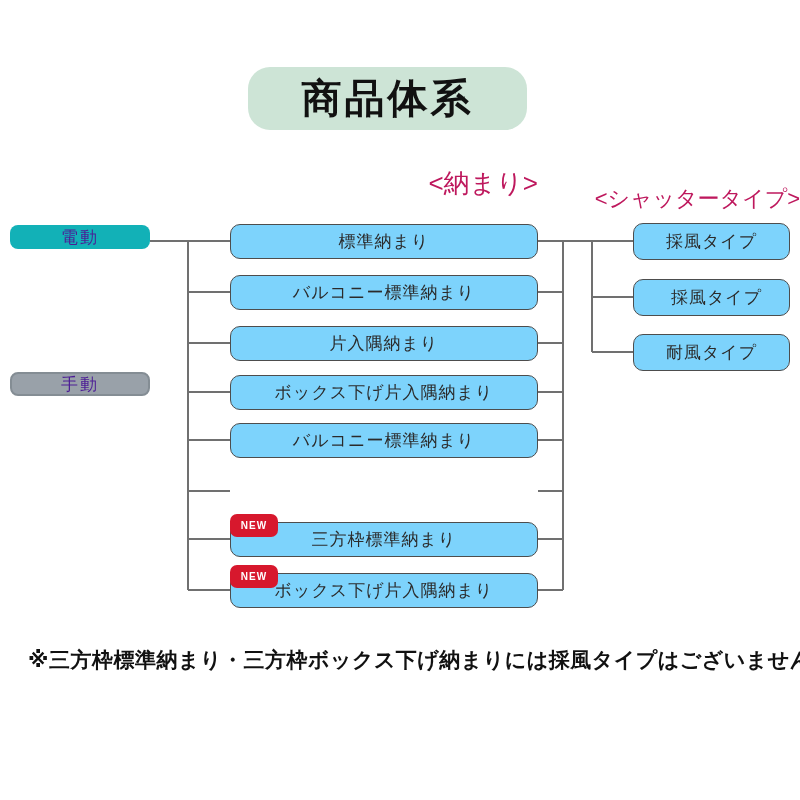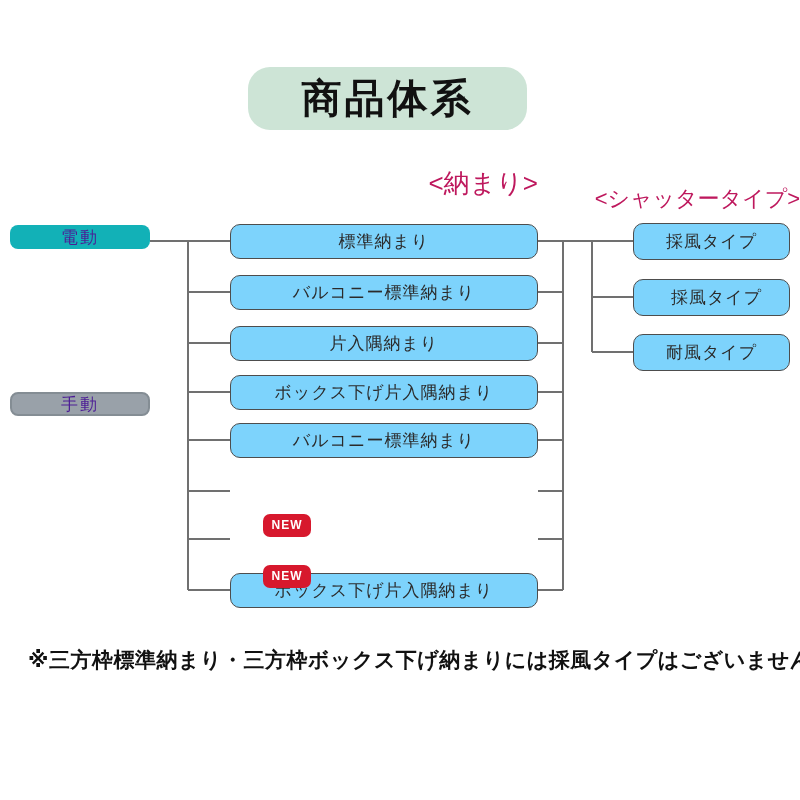--- a/index.html
+++ b/index.html
@@ -15,33 +15,33 @@
   .col-header{position:absolute;font-weight:400;color:#be185d;text-align:right;white-space:nowrap;}
   .osamari-header{left:230px;width:308px;top:166px;font-size:26px;}
   .shutter-header{left:592px;width:208px;top:184px;font-size:22px;}
   .drive{
     position:absolute;left:10px;width:140px;height:24px;border-radius:8px;
     display:flex;align-items:center;justify-content:center;
     color:#4c1d95;font-size:17px;font-weight:500;letter-spacing:2px;z-index:2;
   }
   .drive.manual{border:2px solid #848d94;box-sizing:border-box;}
   .electric{top:225px;}
-  .manual{top:392px;}
+  .manual{top:372px;}
   .obox,.sbox{
     position:absolute;background:#7dd3fc;border:1.5px solid #4d4d4d;border-radius:10px;
     box-sizing:border-box;display:flex;align-items:center;justify-content:center;
     font-size:17px;font-weight:500;color:#2b2b2b;z-index:2;white-space:nowrap;letter-spacing:1px;
   }
   .obox{left:230px;width:308px;height:35px;}
   .sbox{left:633px;width:157px;height:37px;}
   .line{position:absolute;background:#707070;z-index:1;}
   .badge{
     position:absolute;left:230px;width:48px;height:23px;border-radius:7px;
     display:flex;align-items:center;justify-content:center;
-    color:#fff;font-size:12px;font-weight:700;letter-spacing:1px;z-index:3;margin-left:33px;
+    color:#fff;font-size:10px;font-weight:700;letter-spacing:1px;z-index:3;
   }
   .footnote{
     position:absolute;left:28px;top:646px;font-size:21px;font-weight:600;
     color:#111;white-space:nowrap;letter-spacing:0.5px;
   }
 </style>
 </head>
 <body>
 
 <div class="stage">
@@ -71,19 +71,20 @@
     <div class="line" style="left: 538px; top: 589px; width: 25px; height: 2px;"></div>
     <div class="line" style="left: 563px; top: 240px; width: 70px; height: 2px;"></div>
     <div class="line" style="left: 591px; top: 241px; width: 2px; height: 111px;"></div>
     <div class="line" style="left: 592px; top: 296px; width: 41px; height: 2px;"></div>
     <div class="line" style="left: 592px; top: 351px; width: 41px; height: 2px;"></div>
     <div class="obox" style="top: 223.5px;">標準納まり</div>
     <div class="obox" style="top: 274.5px;">バルコニー標準納まり</div>
     <div class="obox" style="top: 325.5px;">片入隅納まり</div>
     <div class="obox" style="top: 374.5px;">ボックス下げ片入隅納まり</div>
     <div class="obox" style="top: 422.5px;">バルコニー標準納まり</div>
+    <div class="obox" style="top: 521.5px;">三方枠標準納まり</div>
     <div class="badge" style="top: 513.5px; background: rgb(215, 24, 45);">NEW</div>
     <div class="obox" style="top: 572.5px;">ボックス下げ片入隅納まり</div>
     <div class="badge" style="top: 564.5px; background: rgb(215, 24, 45);">NEW</div>
     <div class="sbox" style="top: 222.5px;">採風タイプ</div>
     <div class="sbox" style="top: 278.5px; padding-left: 10px;">採風タイプ</div>
     <div class="sbox" style="top: 333.5px;">耐風タイプ</div>
   </div>
 
 </body></html>

